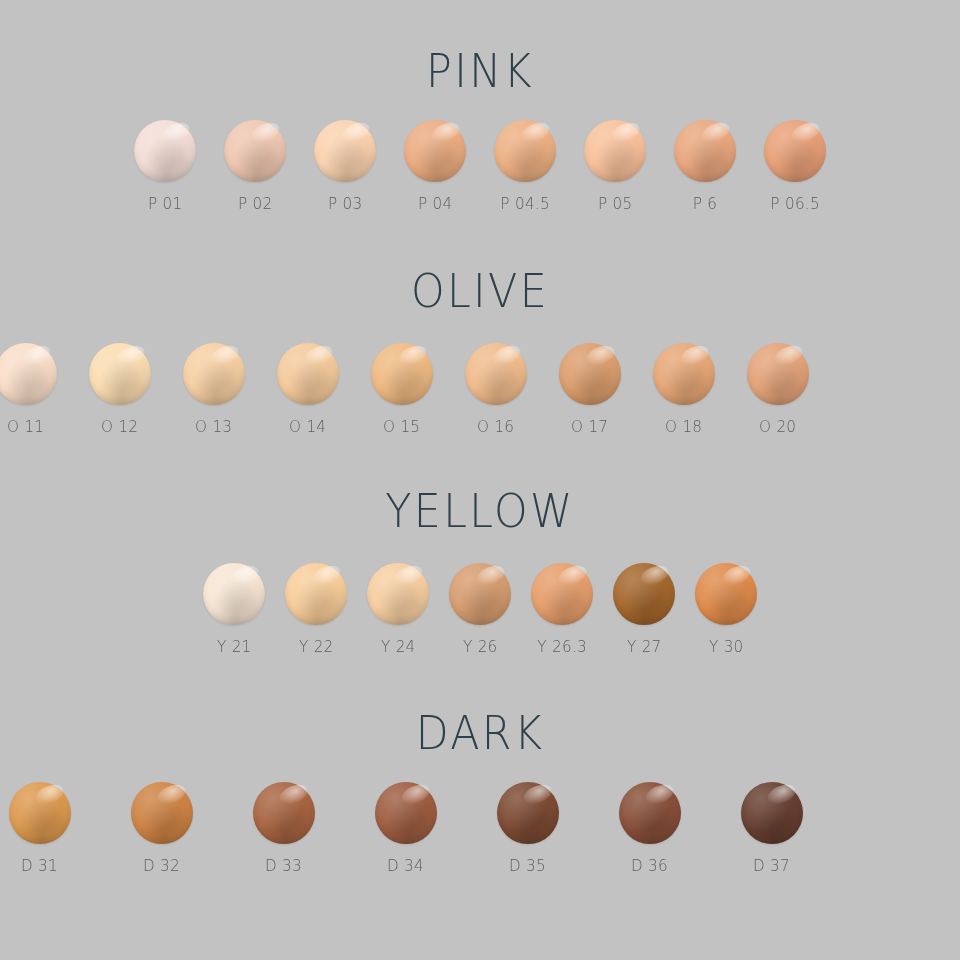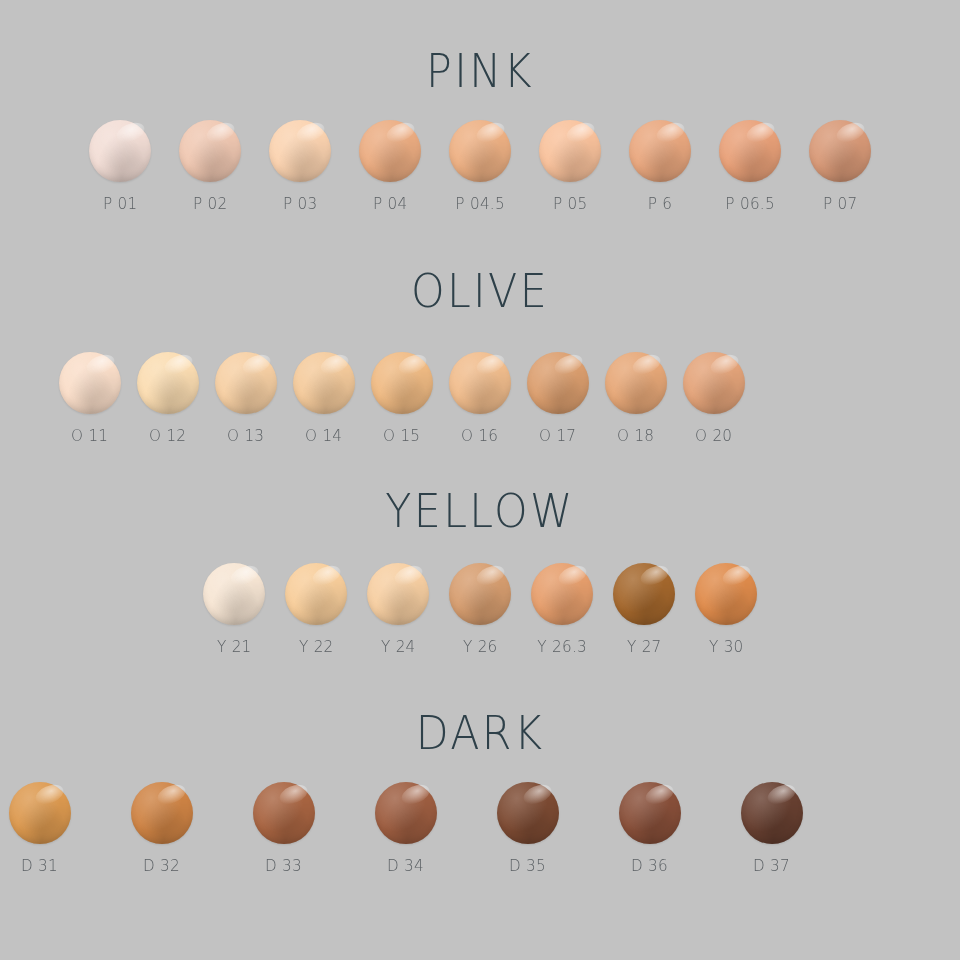--- a/index.html
+++ b/index.html
@@ -130,29 +130,25 @@
           <div class="swatch-label" style="margin-top: 12px; font-size: 16px; color: rgb(91, 96, 100);">P 05</div>
         </div>
         <div class="swatch-cell">
           <div class="swatch-blob" style="width: 62px; height: 62px; background: rgb(234, 168, 127); box-shadow: rgba(0, 0, 0, 0.22) 0px -5px 9px -4px inset, rgba(0, 0, 0, 0.1) 0px 1px 2px;"></div>
           <div class="swatch-label" style="margin-top: 12px; font-size: 16px; color: rgb(91, 96, 100);">P 6</div>
         </div>
         <div class="swatch-cell">
           <div class="swatch-blob" style="width: 62px; height: 62px; background: rgb(233, 161, 121); box-shadow: rgba(0, 0, 0, 0.22) 0px -5px 9px -4px inset, rgba(0, 0, 0, 0.1) 0px 1px 2px;"></div>
           <div class="swatch-label" style="margin-top: 12px; font-size: 16px; color: rgb(91, 96, 100);">P 06.5</div>
         </div>
-        <div class="swatch-cell">
-          <div class="swatch-blob" style="width: 62px; height: 62px; background: rgb(217, 154, 120); box-shadow: rgba(0, 0, 0, 0.22) 0px -5px 9px -4px inset, rgba(0, 0, 0, 0.1) 0px 1px 2px;"></div>
-          <div class="swatch-label" style="margin-top: 12px; font-size: 16px; color: rgb(91, 96, 100);">P 07</div>
-        </div>
       </div>
     </div>
     <div class="group" style="position: absolute; left: 0px; top: 0px; width: 960px;">
       <div class="group-title" style="position: absolute; left: 0px; width: 960px; top: 268px; font-size: 46px; color: rgb(46, 64, 73);">OLIVE</div>
-      <div class="swatch-row" style="position: absolute; left: 0px; width: 804px; top: 352px; gap: 16px;">
+      <div class="swatch-row" style="position: absolute; left: 0px; width: 804px; top: 343px; gap: 32px;">
         <div class="swatch-cell">
           <div class="swatch-blob" style="width: 62px; height: 62px; background: rgb(250, 222, 201); box-shadow: rgba(0, 0, 0, 0.22) 0px -5px 9px -4px inset, rgba(0, 0, 0, 0.1) 0px 1px 2px;"></div>
           <div class="swatch-label" style="margin-top: 12px; font-size: 16px; color: rgb(91, 96, 100);">O 11</div>
         </div>
         <div class="swatch-cell">
           <div class="swatch-blob" style="width: 62px; height: 62px; background: rgb(251, 221, 178); box-shadow: rgba(0, 0, 0, 0.22) 0px -5px 9px -4px inset, rgba(0, 0, 0, 0.1) 0px 1px 2px;"></div>
           <div class="swatch-label" style="margin-top: 12px; font-size: 16px; color: rgb(91, 96, 100);">O 12</div>
         </div>
         <div class="swatch-cell">
           <div class="swatch-blob" style="width: 62px; height: 62px; background: rgb(247, 208, 164); box-shadow: rgba(0, 0, 0, 0.22) 0px -5px 9px -4px inset, rgba(0, 0, 0, 0.1) 0px 1px 2px;"></div>

